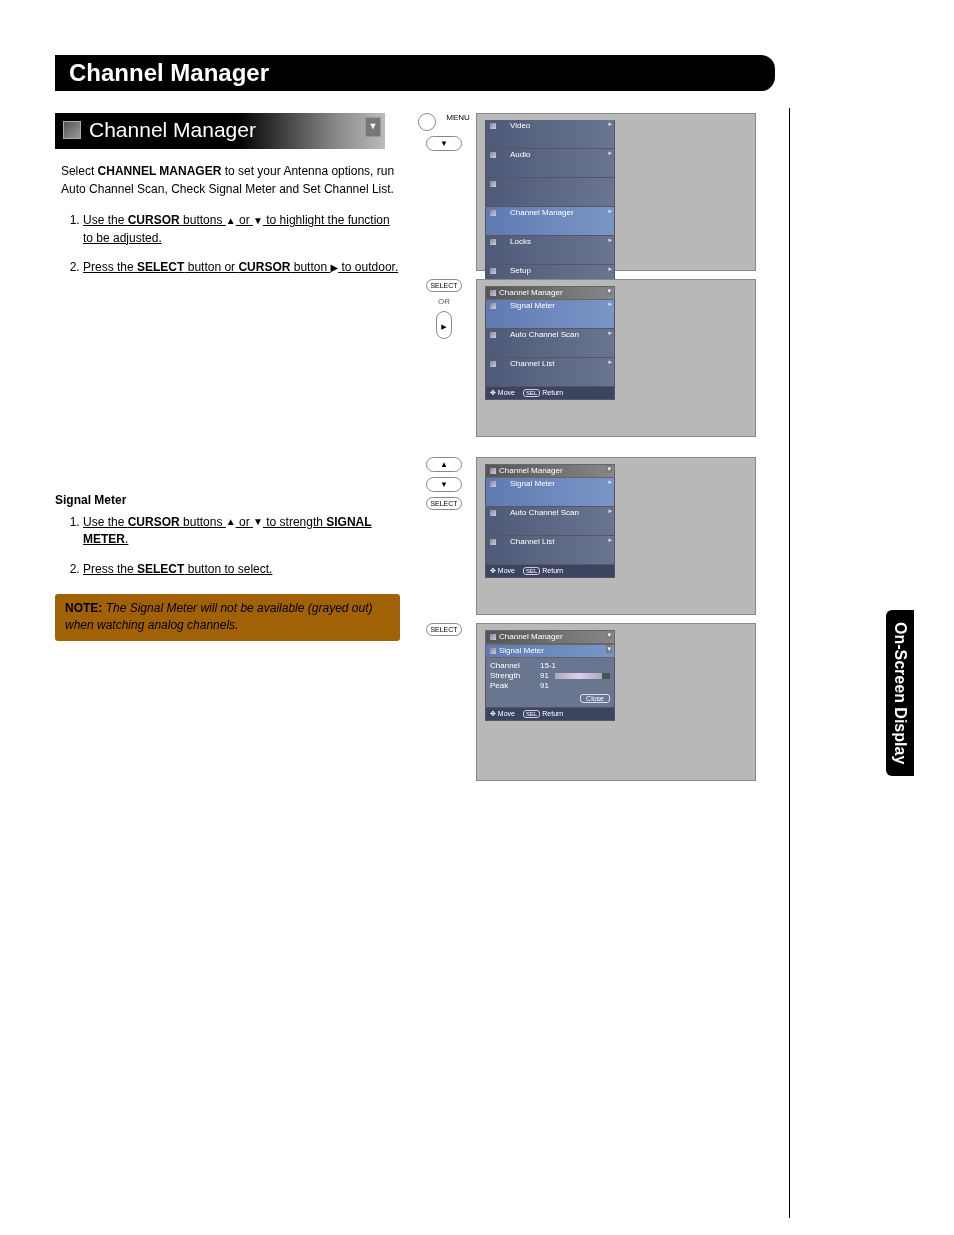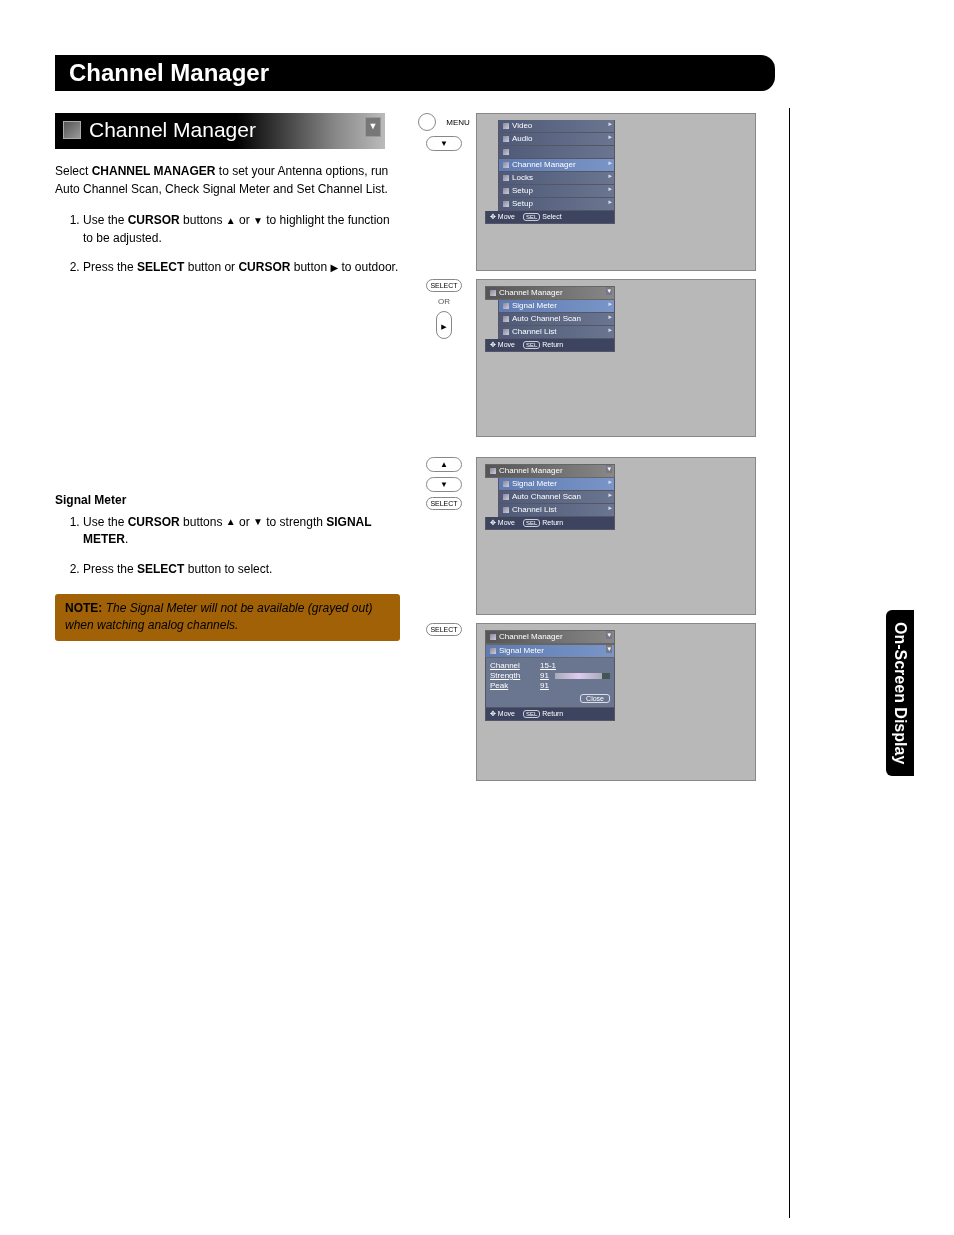--- a/index.html
+++ b/index.html
@@ -59,22 +59,22 @@
     border: 1px solid #aaa;
     display:inline-block;
   }
   .sub-bar .drop {
     position:absolute; right:4px; top:4px;
     width:16px; height:20px;
     background:#777; border:1px solid #999;
     display:flex; align-items:center; justify-content:center;
     font-size:9px; color:#fff;
   }
-  .para { margin-bottom: 14px; }
-  ol.steps { padding-left: 28px; margin-bottom:16px; }
+  .para { margin-bottom: 14px; text-align: center; }
+  ol.steps { padding-left: 28px; margin-bottom:16px;text-decoration:underline; }
   ol.steps li { margin-bottom: 12px; }
   .arrow { font-size: 10px; display:inline-block; vertical-align:middle; }
   .section-h { font-weight:bold; font-size:12px; margin-top:10px; margin-bottom:4px;}
   .note-box {
     background:#a16207;
     border-radius:3px;
     padding: 6px 10px 6px 10px;
     font-size: 12px;
     font-style: italic;
     margin-top:6px;
@@ -133,24 +133,23 @@
   .menu-header::after {
     content:"▾";
     position:absolute; right:2px; top:0;
     font-size:7px;
     background:#778; padding:0 1px;
   }
   .menu-item {
     background:linear-gradient(90deg,#4f5a78,#6a7590);
     border:1px solid #556;
     border-top:none;
-    padding:1px 4px 2px 4px;
-    display:flex; align-items:center; gap:3px;
+    padding:1px 4px 18px 4px;
+    display:flex; align-items:center; gap:14px;
     position:relative;
-    margin-left:13px;
   }
   .menu-item.sel {
     background:linear-gradient(90deg,#5e7ab0,#7a96c8);
   }
   .menu-item::after {
     content:"▸";
     position:absolute; right:2px; top:0;
     font-size:7px;
     color:#dde;
   }
@@ -166,21 +165,21 @@
     font-size:7px;
     border:1px solid #556; border-top:none;
   }
   .sel-pill { border:1px solid #ccd; border-radius:3px; padding:0 2px; font-size:6px;}
   .sig-detail {
     background:#6a7590;
     border:1px solid #556; border-top:none;
     padding:2px 4px 4px 4px;
     font-size:8px;
   }
-  .sig-row { display:flex; gap:6px; align-items:center; margin:1px 0;text-decoration:underline;}
+  .sig-row { display:flex; gap:6px; align-items:center; margin:1px 0;}
   .sig-label { width:44px; }
   .sig-bar { flex:1; height:6px; background:#455; position:relative; }
   .sig-bar .fill { position:absolute; left:0; top:0; bottom:0; width:85%; background:linear-gradient(90deg,#aab,#dce,#aab);}
   .close-btn { display:inline-block; border:1px solid #dde; border-radius:3px; padding:0 5px; font-size:7px; margin-top:3px; float:right; }
   .gap-top { margin-top: 12px; }
 </style>
 </head>
 <body>
 
 <div class="page">
@@ -223,21 +222,21 @@
 
       <div class="note-box">
         <span class="nl" style="font-style:normal;font-weight:bold;">NOTE:</span><span> The Signal Meter will not be available (grayed out) when watching analog channels.</span>
       </div>
     </div>
 
     <div class="right-col">
 
       <div class="osd-row">
         <div class="osd-btn-col">
-          <span style="display:flex;align-items:center;gap:10px;">
+          <span style="display:flex;align-items:flex-start;gap:10px;">
               <span class="osd-btn round"></span>
               <span>MENU</span>
             </span>
           <span class="osd-btn arrow-btn">▼</span>
         </div>
         <div class="screen">
           <div class="menu">
             <div class="menu-item">
                 <span class="sqico"></span>
                 <span>Video</span>

